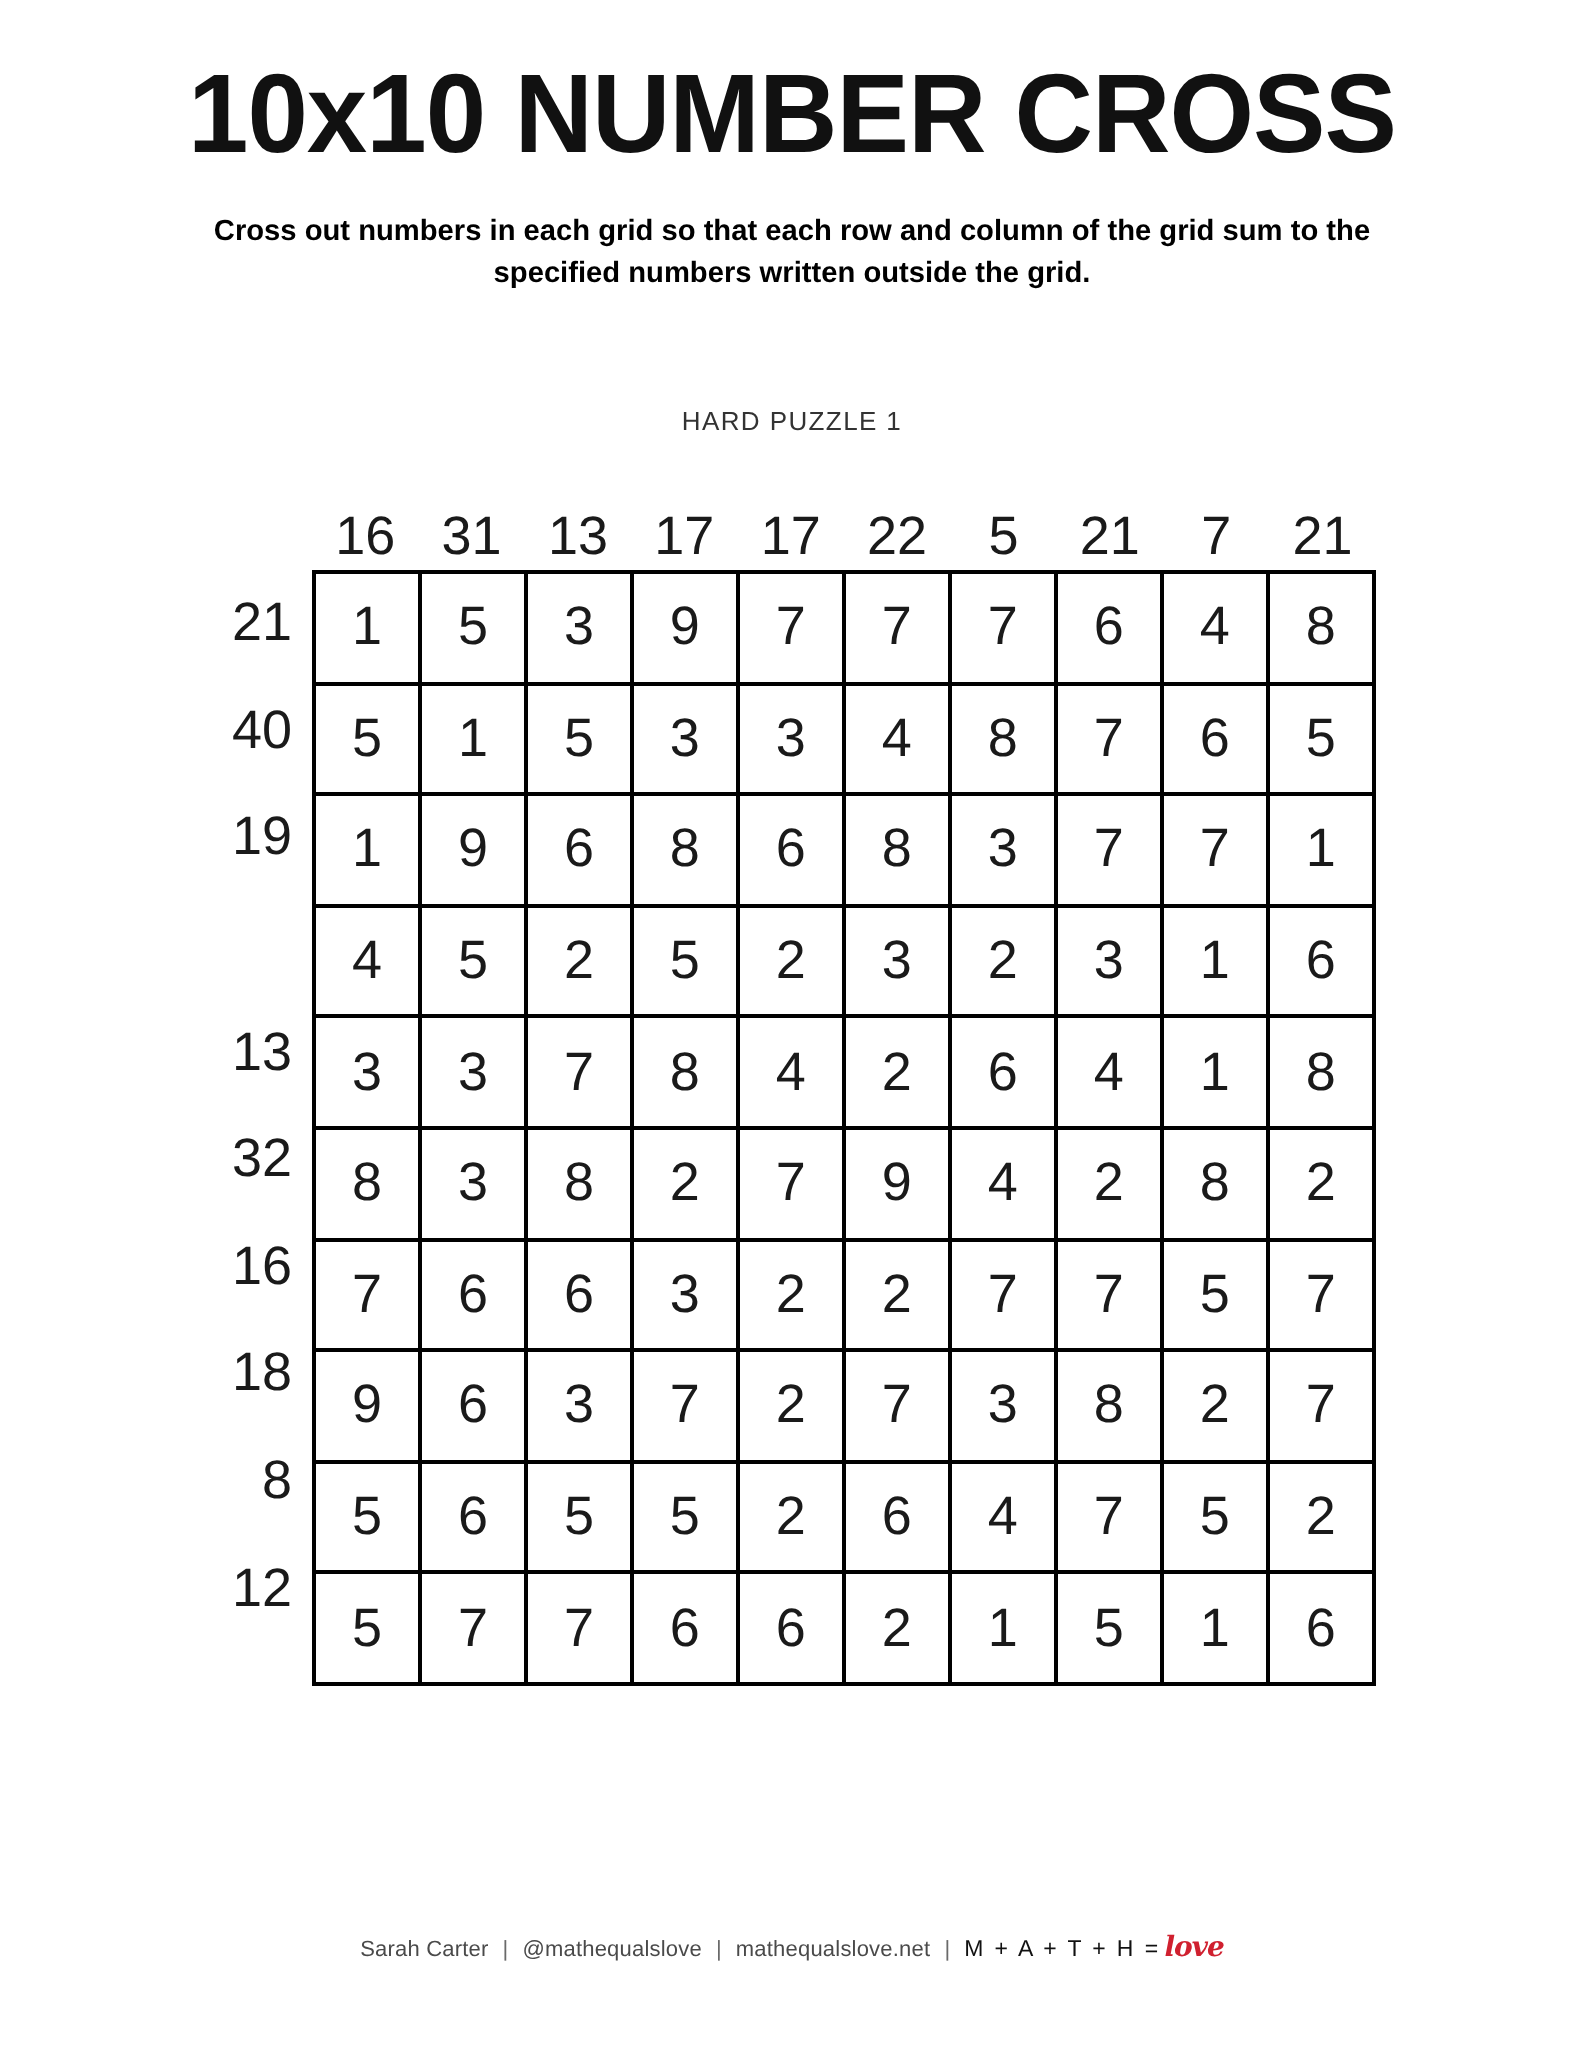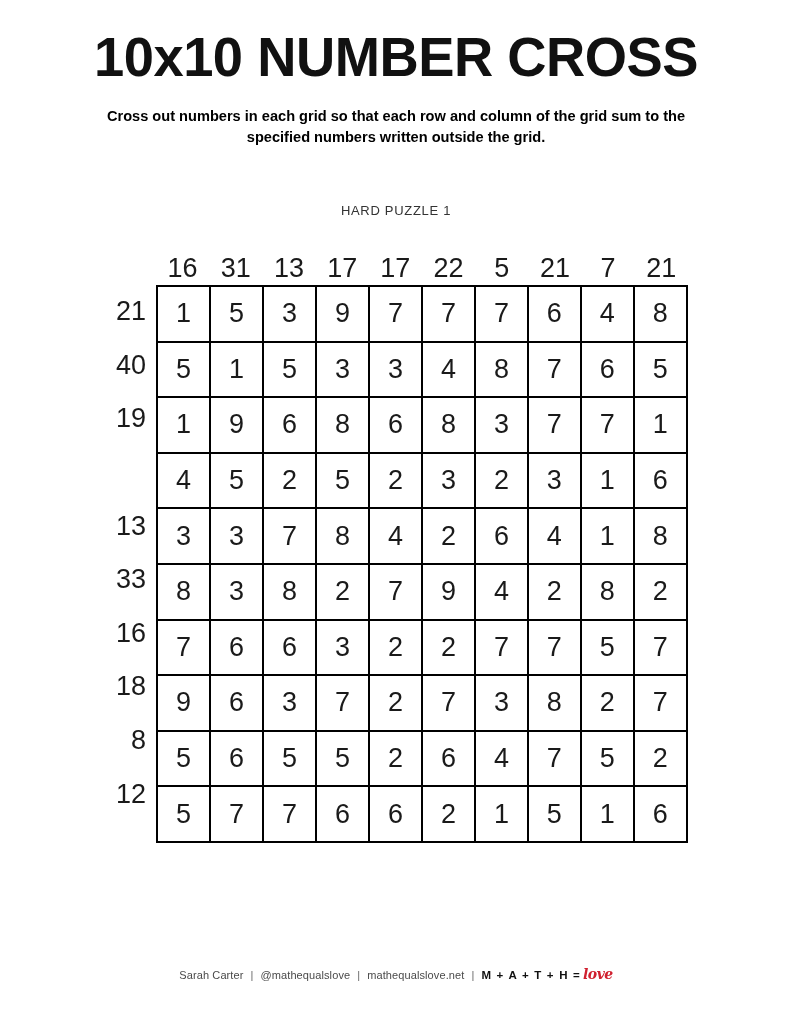--- a/index.html
+++ b/index.html
@@ -140,21 +140,21 @@
     color: #4a4a4a;
     white-space: nowrap;
   }
   .footer-text { letter-spacing: 0.1px; }
   .footer-sep { padding: 0 4px; color: #6a6a6a; }
   .logo {
     display: inline-block;
     vertical-align: baseline;
   }
   .logo-math {
-    font-weight: 700;
+    font-weight: 400;
     font-size: 11.5px;
     letter-spacing: 1.2px;
     color: #111111;
   }
   .logo-love {
     font-family: "DejaVu Serif", serif;
     font-style: italic;
     font-weight: 700;
     font-size: 14px;
     color: #d0202f;
@@ -190,21 +190,21 @@
     </div>
 
     <div class="grid-wrap">
 
       <div class="row-headers">
         <div class="row-header">21</div>
         <div class="row-header">40</div>
         <div class="row-header">19</div>
         <div class="row-header"></div>
         <div class="row-header">13</div>
-        <div class="row-header">33</div>
+        <div class="row-header">32</div>
         <div class="row-header">16</div>
         <div class="row-header">18</div>
         <div class="row-header">8</div>
         <div class="row-header">12</div>
       </div>
 
       <table class="grid">
         <tbody>
           <tr>
             <td>1</td>

